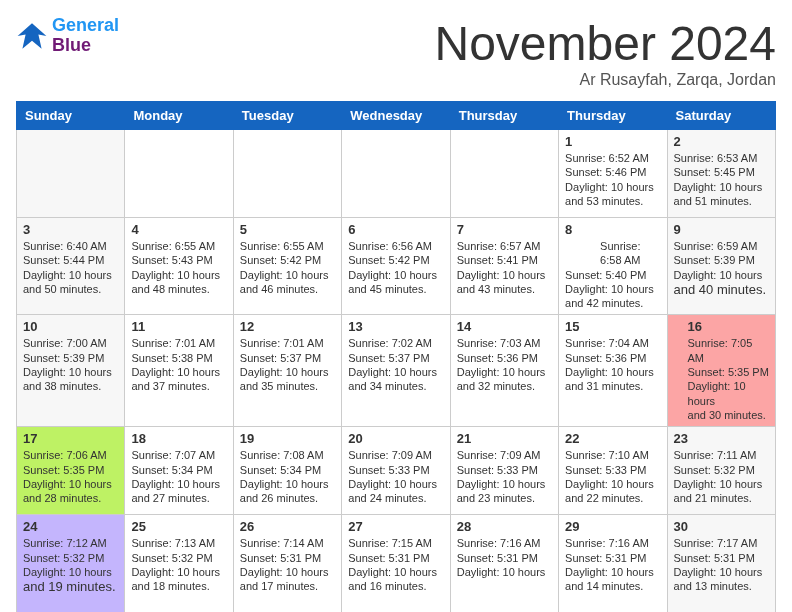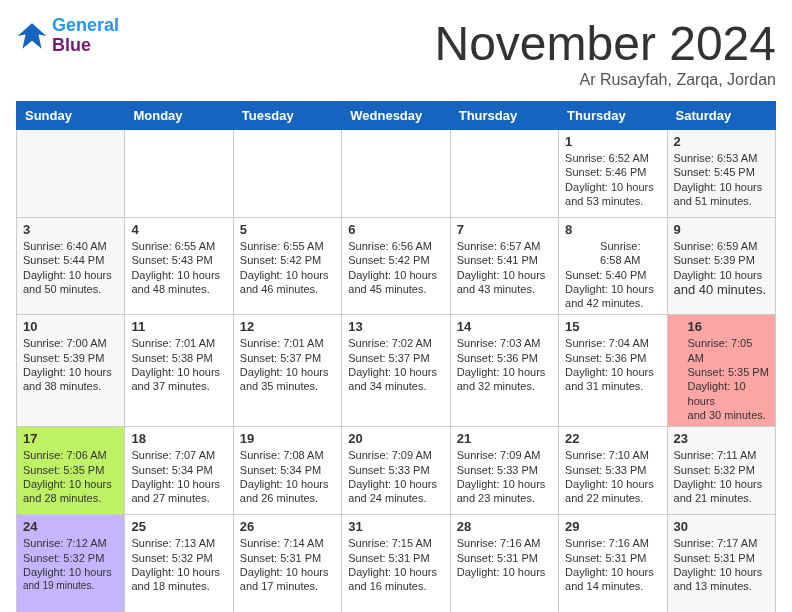--- a/index.html
+++ b/index.html
@@ -284,38 +284,38 @@
           <div style="font-size: 11px; line-height: 1.3;">Daylight: 10 hours</div>
           <div style="font-size: 11px; line-height: 1.3;">and 21 minutes.</div>
         </td>
       </tr>
       <tr>
         <td style="background: #c4b5fd;">
           <span class="day-num">24</span>
           <div style="font-size: 11px; line-height: 1.3;">Sunrise: 7:12 AM</div>
           <div style="font-size: 11px; line-height: 1.3;">Sunset: 5:32 PM</div>
           <div style="font-size: 11px; line-height: 1.3;">Daylight: 10 hours</div>
-          <div style="font-size: 10px; line-height: 1.3;">and 19 minutes.</div>
+          <div style="font-size: 13px; line-height: 1.3;">and 19 minutes.</div>
         </td>
         <td>
           <span class="day-num">25</span>
           <div style="font-size: 11px; line-height: 1.3;">Sunrise: 7:13 AM</div>
           <div style="font-size: 11px; line-height: 1.3;">Sunset: 5:32 PM</div>
           <div style="font-size: 11px; line-height: 1.3;">Daylight: 10 hours</div>
           <div style="font-size: 11px; line-height: 1.3;">and 18 minutes.</div>
         </td>
         <td>
           <span class="day-num">26</span>
           <div style="font-size: 11px; line-height: 1.3;">Sunrise: 7:14 AM</div>
           <div style="font-size: 11px; line-height: 1.3;">Sunset: 5:31 PM</div>
           <div style="font-size: 11px; line-height: 1.3;">Daylight: 10 hours</div>
           <div style="font-size: 11px; line-height: 1.3;">and 17 minutes.</div>
         </td>
         <td>
-          <span class="day-num">31</span>
+          <span class="day-num">27</span>
           <div style="font-size: 11px; line-height: 1.3;">Sunrise: 7:15 AM</div>
           <div style="font-size: 11px; line-height: 1.3;">Sunset: 5:31 PM</div>
           <div style="font-size: 11px; line-height: 1.3;">Daylight: 10 hours</div>
           <div style="font-size: 11px; line-height: 1.3;">and 16 minutes.</div>
         </td>
         <td>
           <span class="day-num">28</span>
           <div style="font-size: 11px; line-height: 1.3;">Sunrise: 7:16 AM</div>
           <div style="font-size: 11px; line-height: 1.3;">Sunset: 5:31 PM</div>
           <div style="font-size: 11px; line-height: 1.3;">Daylight: 10 hours</div>

